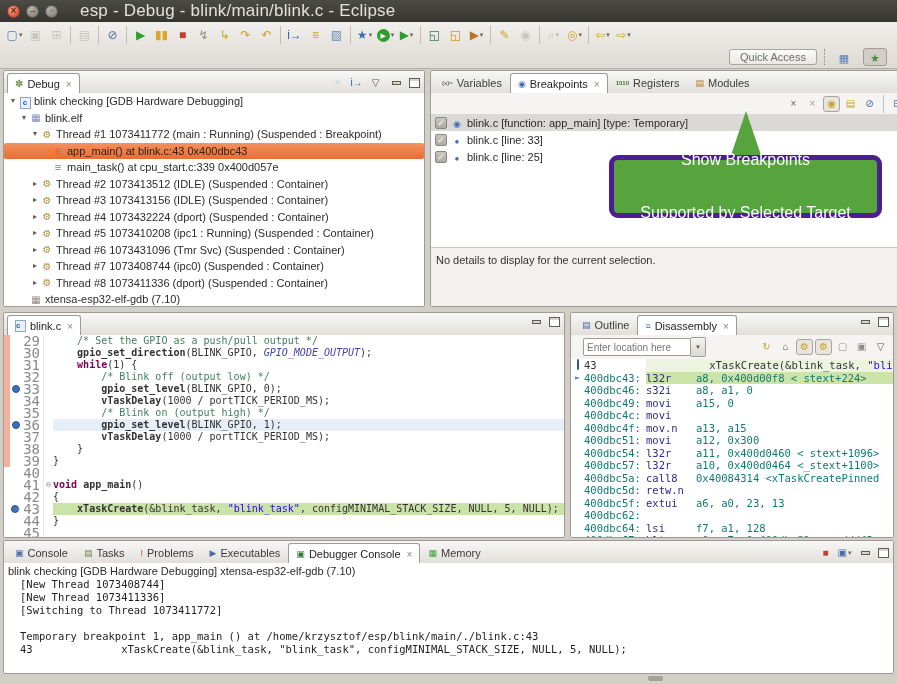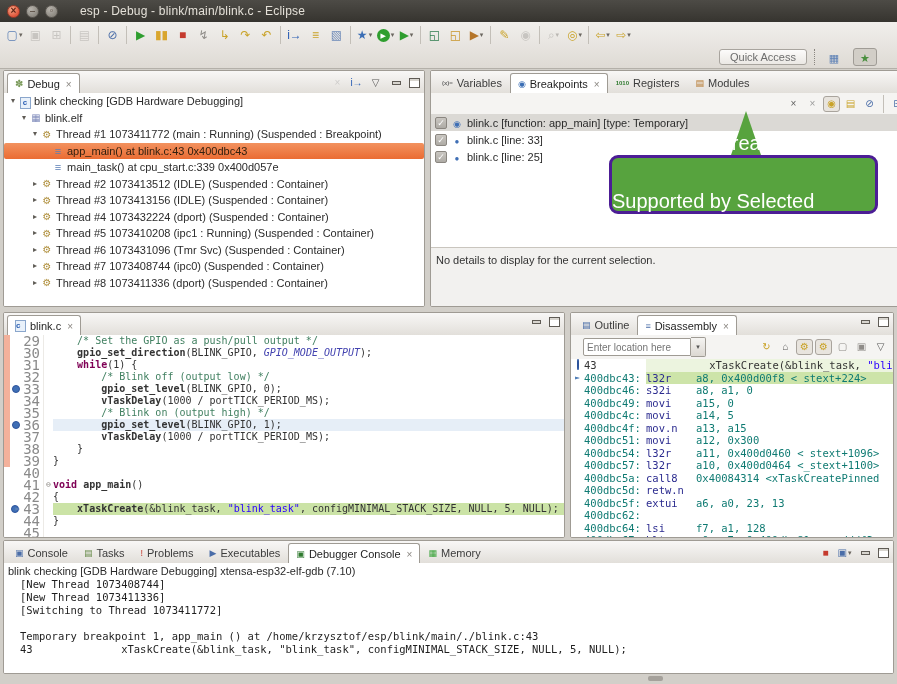--- a/index.html
+++ b/index.html
@@ -10,33 +10,33 @@
   
   .titlebar{position:absolute;left:0;top:0;right:0;height:22px;
     background:linear-gradient(#4d4b46,#36342f);display:flex;align-items:center;padding-left:7px;}
   .wbtn{width:13px;height:13px;border-radius:50%;margin-right:6px;flex:none;
     display:flex;align-items:center;justify-content:center;font-size:9px;color:#3c2b20;}
   .wbtn.close{background:radial-gradient(circle at 35% 30%,#f5a886,#e0563c 70%);border:1px solid #9c3a28;box-sizing:border-box;}
   .wbtn.min,.wbtn.max{background:radial-gradient(circle at 35% 30%,#b7b3ac,#8b877f 75%);border:1px solid #5f5b55;box-sizing:border-box;}
   .wbtn.close::after{content:"×";color:#5e2416;font-weight:bold;font-size:10px;line-height:1;}
   .wbtn.min::after{content:"–";font-size:9px;line-height:1;}
   .wbtn.max::after{content:"▫";font-size:8px;line-height:1;}
-  .wtitle{color:#e4e0d8;font-size:12px;margin-left:16px;letter-spacing:.2px;}
+  .wtitle{color:#e4e0d8;font-size:17px;margin-left:16px;letter-spacing:.2px;}
 
   
   .toolbar{position:absolute;left:0;top:22px;right:0;height:46px;
     background:linear-gradient(#f1efec,#dedad4);border-bottom:1px solid #b4b0a9;}
   .trow{height:24px;display:flex;align-items:center;padding:1px 4px 0 4px;}
   .tbtn{min-width:21px;height:20px;display:flex;align-items:center;justify-content:center;border-radius:3px;cursor:default;}
   .tbtn .g{font-size:12px;line-height:1;}
   .tbtn.dis{opacity:.38;}
   .tbtn .dd{font-size:7px;color:#6b6760;margin-left:1px;}
   .g.circ{width:13px;height:13px;border-radius:50%;display:flex;align-items:center;justify-content:center;font-size:7px;}
   .tsep{width:1px;height:18px;background:#c3bfb8;margin:0 3px;flex:none;}
-  .trow2{height:20px;display:flex;align-items:center;justify-content:flex-end;padding-right:20px;gap:7px;}
+  .trow2{height:20px;display:flex;align-items:center;justify-content:flex-end;padding-right:10px;gap:7px;}
   .qa{border:1px solid #a8a49e;border-radius:3px;background:linear-gradient(#fcfbfa,#ebe8e4);
       color:#6d6d6d;font-size:11px;padding:1px 10px;font-family:inherit;}
   .dotsep{height:16px;width:0;border-left:1px dotted #8a8680;}
   .pbtn{width:24px;height:18px;display:flex;align-items:center;justify-content:center;border-radius:3px;}
   .pbtn.pressed{background:#d2cec7;border:1px solid #a09c96;box-sizing:border-box;}
   .pg1::after{content:"▦";color:#5b7fb5;font-size:11px;}
   .pg2::after{content:"★";color:#4a8f3f;font-size:11px;}
 
   
   .panel{position:absolute;background:#fff;border:1px solid #9f9b94;border-radius:2px;box-sizing:border-box;overflow:hidden;}
@@ -82,22 +82,22 @@
   .bprow.sel{background:#dbd9d5;}
   .cb{width:12px;height:12px;border:1px solid #8a8680;border-radius:2px;background:linear-gradient(#c9c6c1,#aeaba5);
       display:flex;align-items:center;justify-content:center;font-size:9px;color:#fff;flex:none;box-sizing:border-box;}
   .bpico{width:12px;text-align:center;flex:none;}
   .function-breakpoint-icon::after{content:"◉";color:#3f6fb5;font-size:9px;}
   .line-breakpoint-icon::after{content:"●";color:#3f6fb5;font-size:8px;}
   .bpdetails{position:absolute;left:0;right:0;bottom:0;height:59px;background:#f2f1ef;border-top:1px solid #c9c5be;
       font-size:11px;color:#333;padding:6px 5px;box-sizing:border-box;}
   .callout-tri{position:absolute;left:299px;top:40px;width:0;height:0;z-index:5;
       border-left:16px solid transparent;border-right:16px solid transparent;border-bottom:47px solid #57a33e;}
-  .callout-box{position:absolute;left:178px;top:84px;width:263px;height:53px;background:#57a33e;border:3px solid #4c1d95;
-      border-radius:9px;color:#fff;font-size:20px;display:flex;flex-direction:column;justify-content:center;
+  .callout-box{position:absolute;left:178px;top:84px;width:263px;height:53px;background:#57a33e;border:5px solid #4c1d95;
+      border-radius:9px;color:#fff;font-size:16px;display:flex;flex-direction:column;justify-content:center;
       align-items:center;line-height:1.3;z-index:6;gap:32px;}
 
   
   #p-editor{left:3px;top:312px;width:562px;height:226px;}
   .codebox{position:absolute;top:22px;left:0;right:0;bottom:0;background:#fff;overflow:hidden;}
   .eline{display:flex;height:12px;line-height:12px;font-family:"DejaVu Sans Mono","Liberation Mono",monospace;
       font-size:10px;position:relative;}
   .eline.changed::before{content:"";position:absolute;left:0;top:0;bottom:0;width:6px;background:#f3b19b;}
   .annot{width:16px;flex:none;display:flex;align-items:center;justify-content:flex-end;position:relative;z-index:1;}
   .bpdot{width:8px;height:8px;border-radius:50%;background:#3f6fb5;border:1px solid #2d539c;box-sizing:border-box;flex:none;}
@@ -347,20 +347,25 @@
       <div class="trow-item" style="padding-left: 26px;">
         <span class="twisty">▸</span>
         <span class="nico thread-icon"></span>
         <span class="nlabel">Thread #7 1073408744 (ipc0) (Suspended : Container)</span>
       </div>
       <div class="trow-item" style="padding-left: 26px;">
         <span class="twisty">▸</span>
         <span class="nico thread-icon"></span>
         <span class="nlabel">Thread #8 1073411336 (dport) (Suspended : Container)</span>
       </div>
+      <div class="trow-item" style="padding-left: 15px;">
+        <span class="twisty"></span>
+        <span class="nico gdb-icon"></span>
+        <span class="nlabel">xtensa-esp32-elf-gdb (7.10)</span>
+      </div>
     </div>
 </div>
 
 <div class="panel" id="p-bp">
   <div class="tabbar" id="bp-tabs">
     <div class="tab">
         <span class="ticon" style="color: rgb(107, 107, 107); font-size: 6px; font-weight: bold;">(x)=</span>
         <span class="tlabel">Variables</span>
       </div>
       <div class="tab active">
@@ -636,21 +641,20 @@
         <span class="dinstr">
           <span class="dmn">movi</span>
           <span class="dops">a15, 0</span>
         </span>
       </div>
       <div class="drow">
         <span class="dmk"></span>
         <span class="daddr">400dbc4c:</span>
         <span class="dinstr">
           <span class="dmn">movi</span>
-          <span class="dops">a14, 5</span>
         </span>
       </div>
       <div class="drow">
         <span class="dmk"></span>
         <span class="daddr">400dbc4f:</span>
         <span class="dinstr">
           <span class="dmn">mov.n</span>
           <span class="dops">a13, a15</span>
         </span>
       </div>

